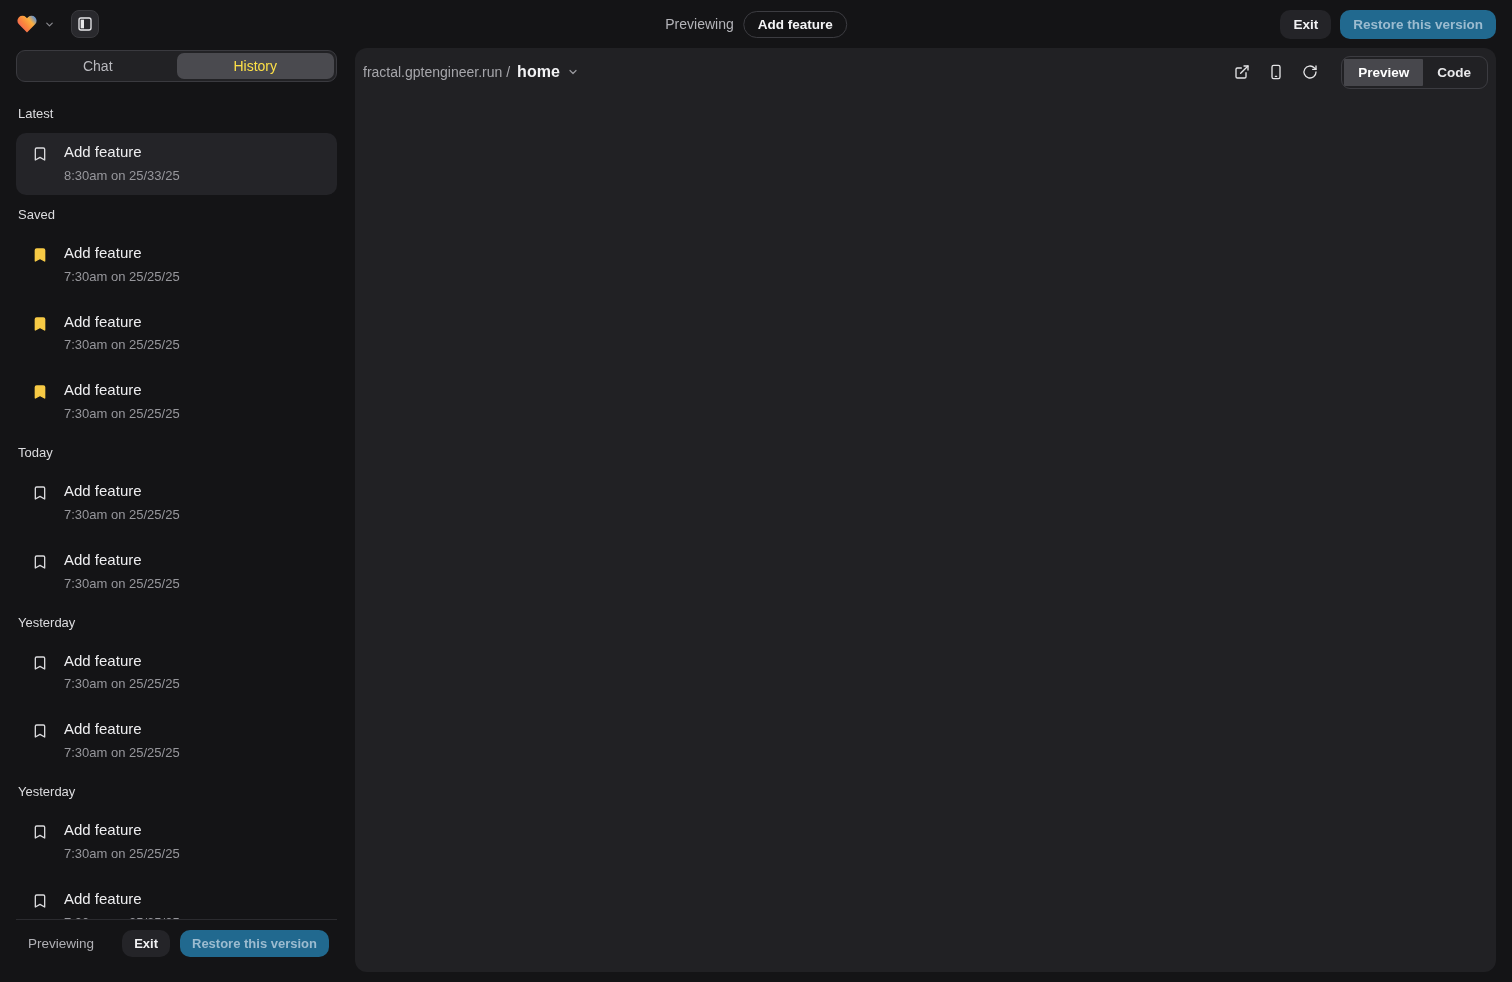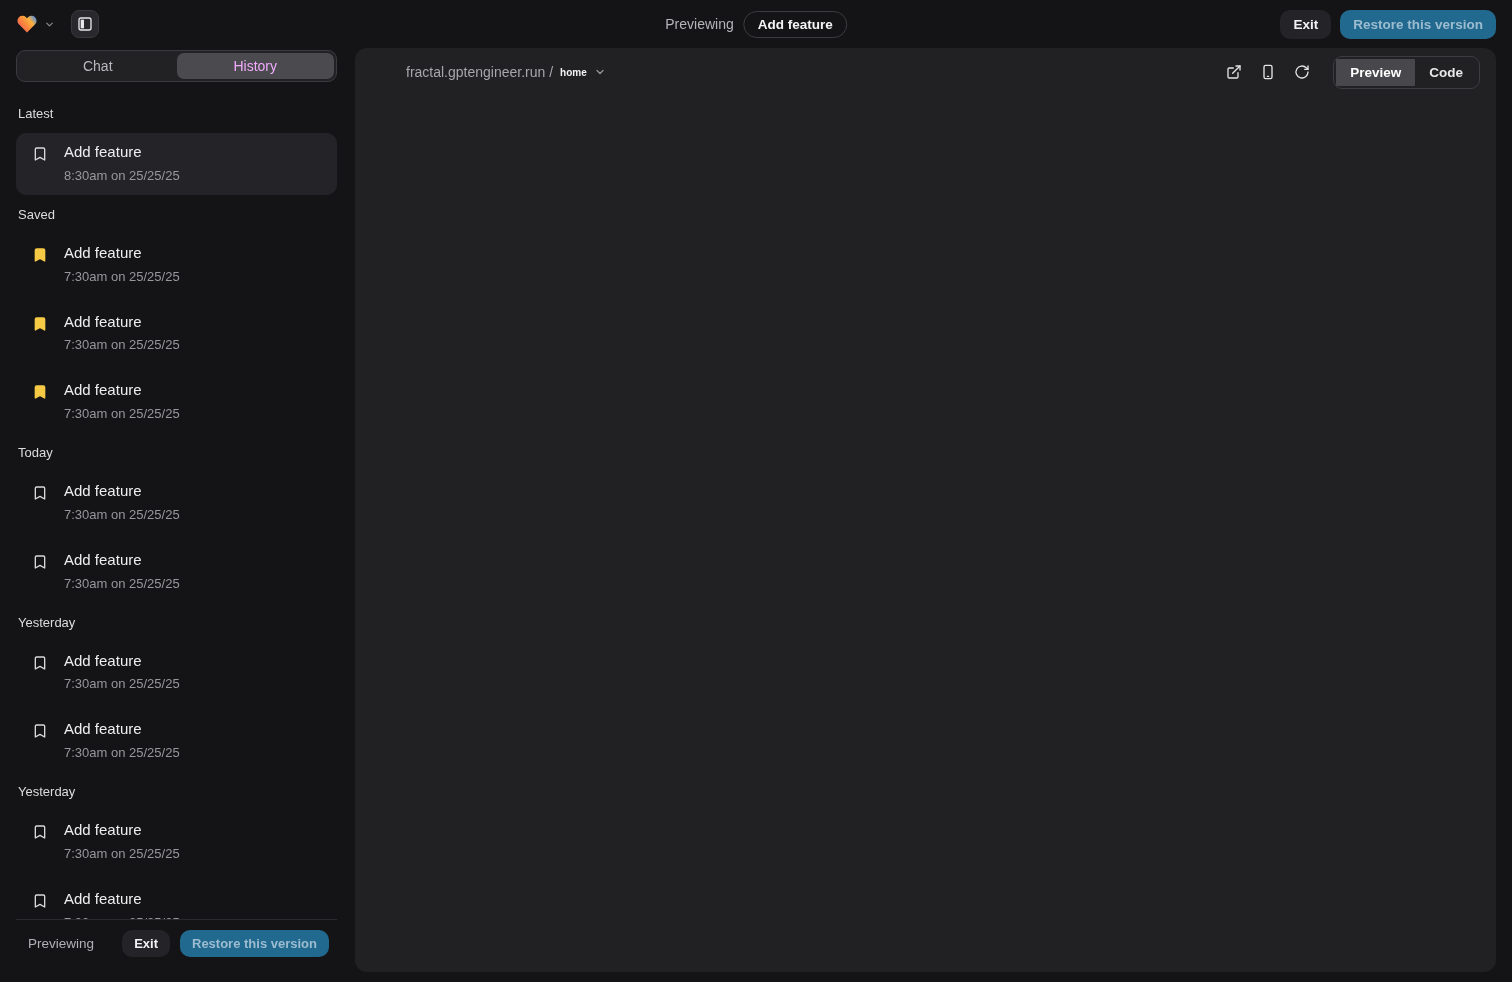--- a/index.html
+++ b/index.html
@@ -27,21 +27,21 @@
   .btn-restore { background:#21698f; color:#9cbcd0; font-size:13.5px; font-weight:600;
     padding:7px 13px; }
 
   
   .sidebar { position:absolute; left:16px; top:50px; width:321px; height:917px;
     display:flex; flex-direction:column; }
   .tabs { height:32px; border-radius:9px; background:#222225; border:1px solid #3a3a3f;
     display:flex; padding:2px; flex:0 0 auto;text-align:center; }
   .tab { flex:1; display:flex; align-items:center; justify-content:center;
     font-size:14px; color:#b9b9be; border-radius:7px; cursor:pointer; }
-  .tab.active { background:#4a4a4f; color:#f0abfc; }
+  .tab.active { background:#4a4a4f; color:#fde047; }
 
   .history-list { flex:1 1 auto; overflow:hidden; padding-top:14px; }
   .section-title { font-size:13px; color:#dcdcdf; margin:10px 0 12px 2px; }
   .hist-item { display:flex; align-items:flex-start; padding:10px 16px 12px 16px;
     border-radius:10px; cursor:pointer; margin-bottom:7px; }
   .hist-item.selected { background:#242428; }
   .bm-icon { width:16px; height:16px; flex:0 0 auto; margin-top:3px; color:#d9d9dc; }
   .bm-icon.filled { color:#f7ca45; }
   .hist-text { margin-left:16px; }
   .hist-title { font-size:15px; color:#eeeef0; line-height:1.25; }
@@ -52,24 +52,24 @@
     display:flex; align-items:center; padding:10px 8px 10px 12px; gap:10px; }
   .footer-status { color:#b0b0b5; font-size:13.5px; margin-right:auto; }
   .btn-exit-sm { background:#242428; color:#f2f2f4; font-size:13px; font-weight:600;
     padding:6px 12px; }
   .btn-restore-sm { background:#21698f; color:#9cbcd0; font-size:13px; font-weight:600;
     padding:6px 12px; }
 
   
   .main-panel { position:absolute; left:355px; top:48px; width:1141px; height:924px;
     background:#212124; border-radius:12px; }
-  .browser-bar { height:48px; display:flex; align-items:center; padding:0 16px;margin-left:35px; }
+  .browser-bar { height:48px; display:flex; align-items:center; padding:0 8px; }
   .url-group { display:flex; align-items:center; gap:7px; cursor:pointer; }
   .url-host { color:#a6a6ab; font-size:14px; }
-  .url-page { color:#f2f2f4; font-size:10px; font-weight:600; }
+  .url-page { color:#f2f2f4; font-size:16px; font-weight:600; }
   .url-caret { color:#9a9a9f; display:flex; align-items:center; }
   .bar-right { margin-left:auto; display:flex; align-items:center; gap:4px; }
   .icon-btn { width:30px; height:30px; display:flex; align-items:center; justify-content:center;
     color:#e4e4e6; border-radius:6px; cursor:pointer; background:transparent; border:none; }
   .view-toggle { margin-left:12px; display:flex; border:1px solid #3c3c41; border-radius:9px;
     padding:2px; }
   .view-seg { font-size:13.5px; font-weight:600; color:#e9e9eb; padding:6px 14px;
     border-radius:1px; cursor:pointer; }
   .view-seg.active { background:#47474c; color:#ffffff; }
   .preview-content { height:876px; }
@@ -124,21 +124,21 @@
   <div class="history-list">
 
     <div class="section">
       <div class="section-title">Latest</div>
       <div class="hist-item selected">
         <svg class="bm-icon" viewBox="0 0 24 24" fill="none" stroke="currentColor" stroke-width="2" stroke-linecap="round" stroke-linejoin="round">
             <path d="M19 21l-7-4-7 4V5a2 2 0 0 1 2-2h10a2 2 0 0 1 2 2z"></path>
           </svg>
         <div class="hist-text">
           <div class="hist-title">Add feature</div>
-          <div class="hist-time">8:30am on 25/25/25</div>
+          <div class="hist-time">8:30am on 25/33/25</div>
         </div>
       </div>
     </div>
 
     <div class="section">
       <div class="section-title">Saved</div>
       <div class="hist-item">
         <svg class="bm-icon filled" viewBox="0 0 24 24" fill="currentColor" stroke="currentColor" stroke-width="2" stroke-linejoin="round">
             <path d="M19 21l-7-4-7 4V5a2 2 0 0 1 2-2h10a2 2 0 0 1 2 2z"></path>
           </svg>

